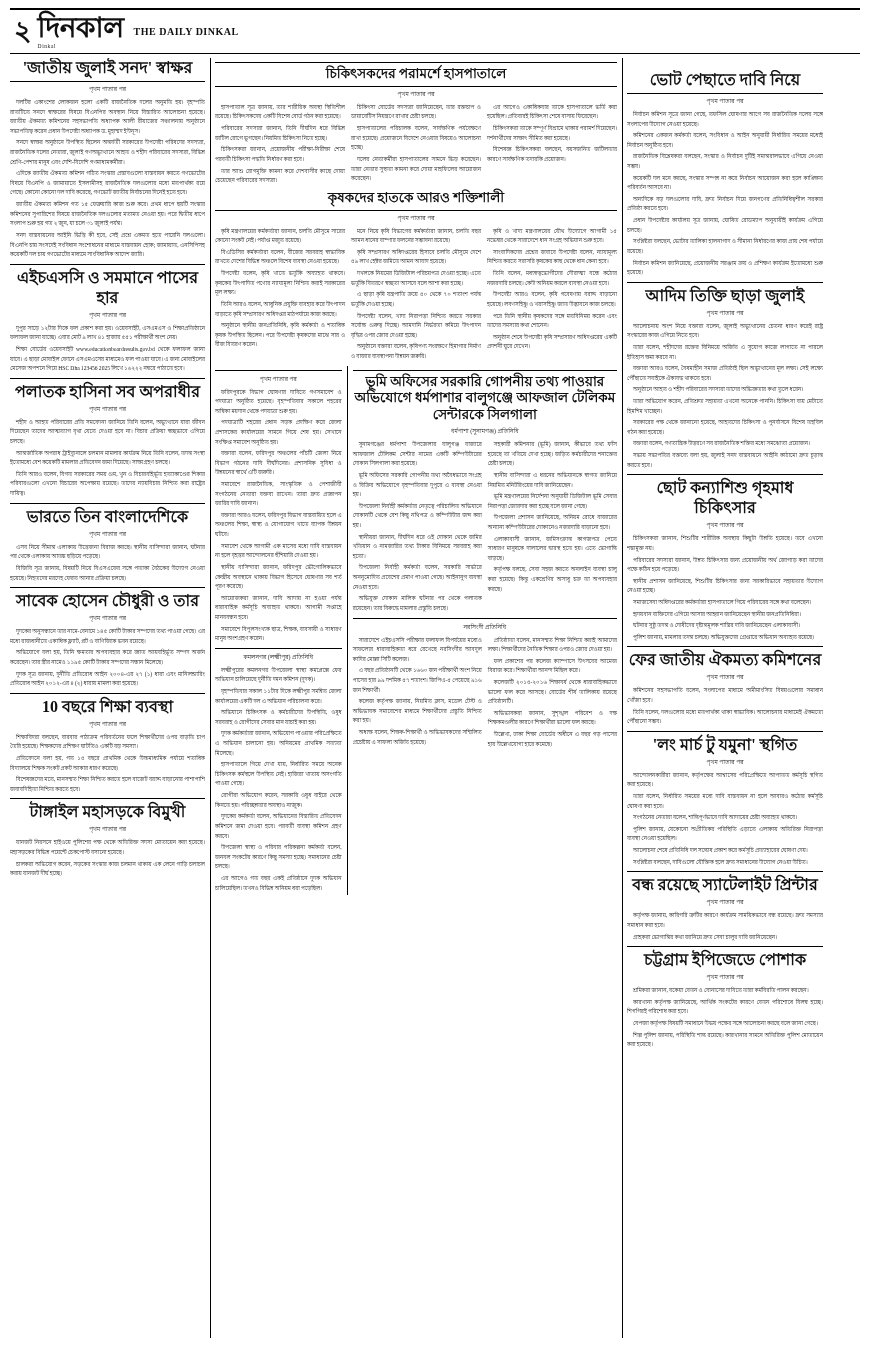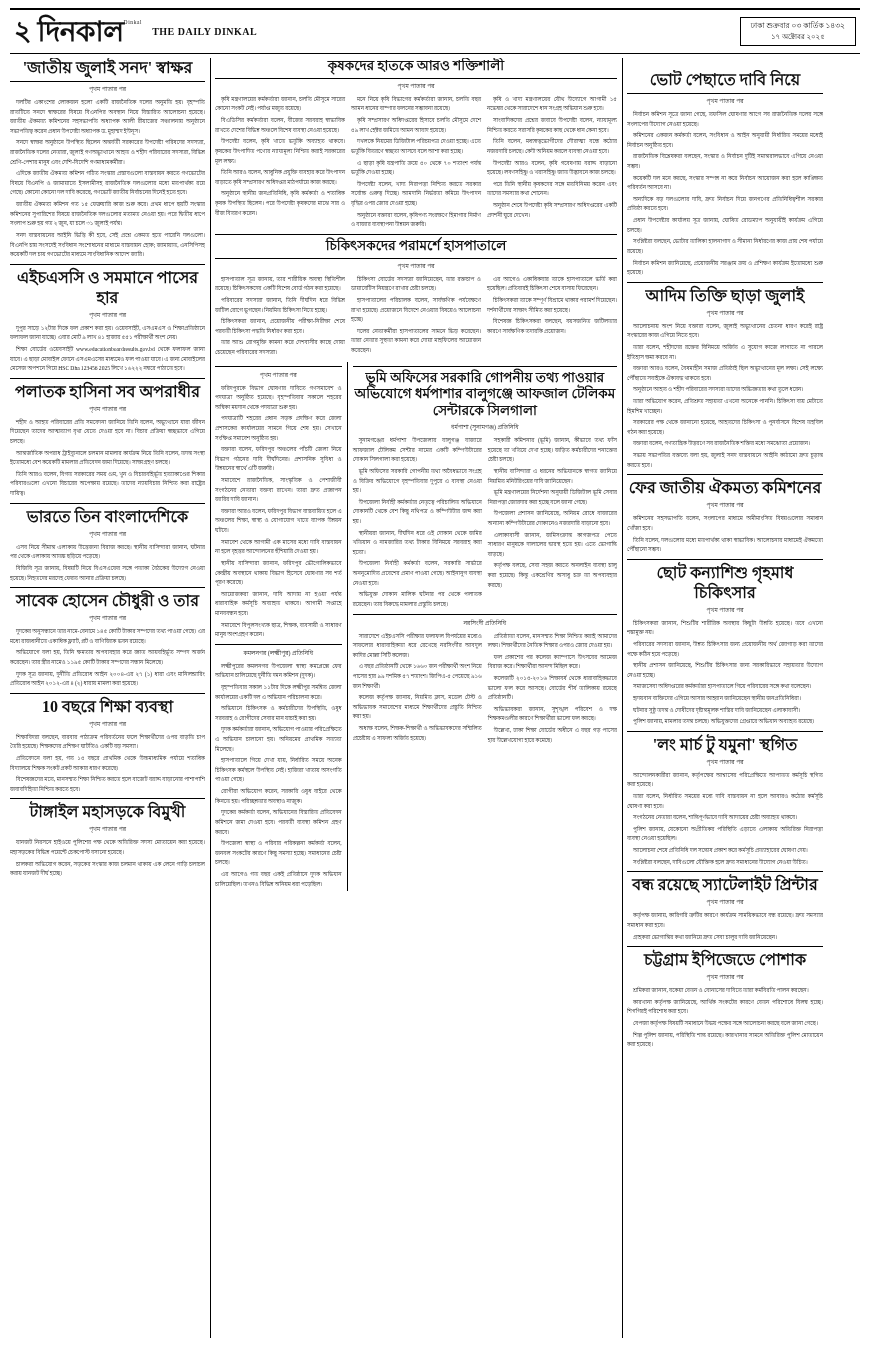--- a/index.html
+++ b/index.html
@@ -26,21 +26,21 @@
   }
   .mast-left {
     display: flex; align-items: center; gap: 6px;
     padding: 0 8px 0 4px;
     min-width: 215px;
   }
   .page-num {
     font-size: 27px; font-weight: bold; line-height: 1;
     font-family: "Liberation Serif", serif;
   }
-  .logo-wrap { display:flex; flex-direction: row; justify-content:center;text-align:center; }
+  .logo-wrap { display:flex; flex-direction: column; justify-content:center; }
   .logo {
     font-size: 28px; font-weight: bold; letter-spacing: -0.5px; line-height: 1;
   }
   .logo-sub {
     font-size: 5.5px; letter-spacing: 0.6px; margin-top: 1px; color:#222;
   }
   .mast-en {
     font-size: 10px; font-weight: bold; letter-spacing: 0.5px;
     align-self: center; color:#111; margin-left: 4px;
   }
@@ -101,26 +101,20 @@
   <div class="masthead">
     <div class="mast-left">
       <div class="page-num">২</div>
       <div class="logo-wrap">
         <div class="logo">দিনকাল</div>
         <div class="logo-sub">Dinkal</div>
       </div>
       <div class="mast-en">THE DAILY DINKAL</div>
     </div>
     <div class="mast-mid"></div>
-    <div class="mast-right">
-      <div class="date-box">
-        <div>ঢাকা শুক্রবার ০৩ কার্তিক ১৪৩২</div>
-        <div>১৭ অক্টোবর ২০২৫</div>
-      </div>
-    </div>
   </div>
 
   <div class="content">
 
     <div class="col">
 
       <div class="sec">
         <div class="hl hl-md">'জাতীয় জুলাই সনদ' স্বাক্ষর</div>
         <div class="rule-thin"></div>
         <div class="byline">পৃথম পাতার পর</div>
@@ -194,20 +188,39 @@
           <p>যানজট নিরসনে হাইওয়ে পুলিশের পক্ষ থেকে অতিরিক্ত সদস্য মোতায়েন করা হয়েছে। মহাসড়কের বিভিন্ন পয়েন্টে চেকপোস্ট বসানো হয়েছে।</p>
           <p>চালকরা অভিযোগ করেন, সড়কের সংস্কার কাজ চলমান থাকায় এক লেনে গাড়ি চলাচল করায় যানজট দীর্ঘ হচ্ছে।</p>
         </div>
       </div>
 
     </div>
 
     <div class="vrule"></div>
 
     <div class="col" style="grid-column: 3 / 6;">
+
+      <div class="sec">
+        <div class="rule-top"></div>
+        <div class="hl hl-lg">চিকিৎসকদের পরামর্শে হাসপাতালে</div>
+        <div class="rule-thin"></div>
+        <div class="byline">পৃথম পাতার পর</div>
+        <div class="body subcols3">
+          <p>হাসপাতাল সূত্র জানায়, তার শারীরিক অবস্থা স্থিতিশীল রয়েছে। চিকিৎসকদের একটি বিশেষ বোর্ড গঠন করা হয়েছে।</p>
+          <p>পরিবারের সদস্যরা জানান, তিনি দীর্ঘদিন ধরে বিভিন্ন জটিল রোগে ভুগছেন। নিয়মিত চিকিৎসা নিতে হচ্ছে।</p>
+          <p>চিকিৎসকরা জানান, প্রয়োজনীয় পরীক্ষা-নিরীক্ষা শেষে পরবর্তী চিকিৎসা পদ্ধতি নির্ধারণ করা হবে।</p>
+          <p>তার আশু রোগমুক্তি কামনা করে দেশবাসীর কাছে দোয়া চেয়েছেন পরিবারের সদস্যরা।</p>
+          <p>চিকিৎসা বোর্ডের সদস্যরা জানিয়েছেন, তার রক্তচাপ ও ডায়াবেটিস নিয়ন্ত্রণে রাখার চেষ্টা চলছে।</p>
+          <p>হাসপাতালের পরিচালক বলেন, সার্বক্ষণিক পর্যবেক্ষণে রাখা হয়েছে। প্রয়োজনে বিদেশে নেওয়ার বিষয়েও আলোচনা হচ্ছে।</p>
+          <p>দলের নেতাকর্মীরা হাসপাতালের সামনে ভিড় করেছেন। তারা নেতার সুস্থতা কামনা করে দোয়া মাহফিলের আয়োজন করেছেন।</p>
+          <p>এর আগেও একাধিকবার তাকে হাসপাতালে ভর্তি করা হয়েছিল। প্রতিবারই চিকিৎসা শেষে বাসায় ফিরেছেন।</p>
+          <p>চিকিৎসকরা তাকে সম্পূর্ণ বিশ্রামে থাকার পরামর্শ দিয়েছেন। দর্শনার্থীদের সাক্ষাৎ সীমিত করা হয়েছে।</p>
+          <p>বিশেষজ্ঞ চিকিৎসকরা বলছেন, বয়সজনিত জটিলতার কারণে সার্বক্ষণিক তদারকি প্রয়োজন।</p>
+        </div>
+      </div>
 
       <div class="sec">
         <div class="hl hl-lg">কৃষকদের হাতকে আরও শক্তিশালী</div>
         <div class="rule-thin"></div>
         <div class="byline">পৃথম পাতার পর</div>
         <div class="body subcols3">
           <p>কৃষি মন্ত্রণালয়ের কর্মকর্তারা জানান, চলতি মৌসুমে সারের কোনো সংকট নেই। পর্যাপ্ত মজুত রয়েছে।</p>
           <p>বিএডিসির কর্মকর্তারা বলেন, বীজের সরবরাহ স্বাভাবিক রাখতে দেশের বিভিন্ন অঞ্চলে বিশেষ ব্যবস্থা নেওয়া হয়েছে।</p>
           <p>উপদেষ্টা বলেন, কৃষি খাতে ভর্তুকি অব্যাহত থাকবে। কৃষকের উৎপাদিত পণ্যের ন্যায্যমূল্য নিশ্চিত করাই সরকারের মূল লক্ষ্য।</p>
           <p>তিনি আরও বলেন, আধুনিক প্রযুক্তি ব্যবহার করে উৎপাদন বাড়াতে কৃষি সম্প্রসারণ অধিদপ্তর মাঠপর্যায়ে কাজ করছে।</p>
@@ -220,39 +233,20 @@
           <p>অনুষ্ঠানে বক্তারা বলেন, কৃষিপণ্য সংরক্ষণে হিমাগার নির্মাণ ও বাজার ব্যবস্থাপনা উন্নয়ন জরুরি।</p>
           <p>কৃষি ও খাদ্য মন্ত্রণালয়ের যৌথ উদ্যোগে আগামী ১৫ নভেম্বর থেকে সারাদেশে ধান সংগ্রহ অভিযান শুরু হবে।</p>
           <p>সাংবাদিকদের প্রশ্নের জবাবে উপদেষ্টা বলেন, ন্যায্যমূল্য নিশ্চিত করতে সরাসরি কৃষকের কাছ থেকে ধান কেনা হবে।</p>
           <p>তিনি বলেন, মধ্যস্বত্বভোগীদের দৌরাত্ম্য বন্ধে কঠোর নজরদারি চলছে। কেউ অনিয়ম করলে ব্যবস্থা নেওয়া হবে।</p>
           <p>উপদেষ্টা আরও বলেন, কৃষি গবেষণায় বরাদ্দ বাড়ানো হয়েছে। লবণসহিষ্ণু ও খরাসহিষ্ণু জাত উদ্ভাবনে কাজ চলছে।</p>
           <p>পরে তিনি স্থানীয় কৃষকদের সঙ্গে মতবিনিময় করেন এবং তাদের সমস্যার কথা শোনেন।</p>
           <p>অনুষ্ঠান শেষে উপদেষ্টা কৃষি সম্প্রসারণ অধিদপ্তরের একটি প্রদর্শনী ঘুরে দেখেন।</p>
         </div>
       </div>
 
-      <div class="sec">
-        <div class="rule-top"></div>
-        <div class="hl hl-lg">চিকিৎসকদের পরামর্শে হাসপাতালে</div>
-        <div class="rule-thin"></div>
-        <div class="byline">পৃথম পাতার পর</div>
-        <div class="body subcols3">
-          <p>হাসপাতাল সূত্র জানায়, তার শারীরিক অবস্থা স্থিতিশীল রয়েছে। চিকিৎসকদের একটি বিশেষ বোর্ড গঠন করা হয়েছে।</p>
-          <p>পরিবারের সদস্যরা জানান, তিনি দীর্ঘদিন ধরে বিভিন্ন জটিল রোগে ভুগছেন। নিয়মিত চিকিৎসা নিতে হচ্ছে।</p>
-          <p>চিকিৎসকরা জানান, প্রয়োজনীয় পরীক্ষা-নিরীক্ষা শেষে পরবর্তী চিকিৎসা পদ্ধতি নির্ধারণ করা হবে।</p>
-          <p>তার আশু রোগমুক্তি কামনা করে দেশবাসীর কাছে দোয়া চেয়েছেন পরিবারের সদস্যরা।</p>
-          <p>চিকিৎসা বোর্ডের সদস্যরা জানিয়েছেন, তার রক্তচাপ ও ডায়াবেটিস নিয়ন্ত্রণে রাখার চেষ্টা চলছে।</p>
-          <p>হাসপাতালের পরিচালক বলেন, সার্বক্ষণিক পর্যবেক্ষণে রাখা হয়েছে। প্রয়োজনে বিদেশে নেওয়ার বিষয়েও আলোচনা হচ্ছে।</p>
-          <p>দলের নেতাকর্মীরা হাসপাতালের সামনে ভিড় করেছেন। তারা নেতার সুস্থতা কামনা করে দোয়া মাহফিলের আয়োজন করেছেন।</p>
-          <p>এর আগেও একাধিকবার তাকে হাসপাতালে ভর্তি করা হয়েছিল। প্রতিবারই চিকিৎসা শেষে বাসায় ফিরেছেন।</p>
-          <p>চিকিৎসকরা তাকে সম্পূর্ণ বিশ্রামে থাকার পরামর্শ দিয়েছেন। দর্শনার্থীদের সাক্ষাৎ সীমিত করা হয়েছে।</p>
-          <p>বিশেষজ্ঞ চিকিৎসকরা বলছেন, বয়সজনিত জটিলতার কারণে সার্বক্ষণিক তদারকি প্রয়োজন।</p>
-        </div>
-      </div>
-
       <div style="display:grid; grid-template-columns: 1fr 1px 1fr 1px 1fr; grid-column-gap:5px;">
 
         <div>
           <div class="rule-top"></div>
           <div class="byline">পৃথম পাতার পর</div>
           <div class="body">
             <p>ফরিদপুরকে বিভাগ ঘোষণার দাবিতে গণসমাবেশ ও পদযাত্রা অনুষ্ঠিত হয়েছে। বৃহস্পতিবার সকালে শহরের অম্বিকা ময়দান থেকে পদযাত্রা শুরু হয়।</p>
             <p>পদযাত্রাটি শহরের প্রধান সড়ক প্রদক্ষিণ করে জেলা প্রশাসকের কার্যালয়ের সামনে গিয়ে শেষ হয়। সেখানে সংক্ষিপ্ত সমাবেশ অনুষ্ঠিত হয়।</p>
             <p>বক্তারা বলেন, ফরিদপুর অঞ্চলের পাঁচটি জেলা নিয়ে বিভাগ গঠনের দাবি দীর্ঘদিনের। প্রশাসনিক সুবিধা ও উন্নয়নের স্বার্থে এটি জরুরি।</p>
             <p>সমাবেশে রাজনৈতিক, সাংস্কৃতিক ও পেশাজীবী সংগঠনের নেতারা বক্তব্য রাখেন। তারা দ্রুত প্রজ্ঞাপন জারির দাবি জানান।</p>
@@ -348,45 +342,45 @@
           <p>অনুষ্ঠানে আহত ও শহীদ পরিবারের সদস্যরা তাদের অভিজ্ঞতার কথা তুলে ধরেন।</p>
           <p>তারা অভিযোগ করেন, প্রতিশ্রুত সহায়তা এখনো অনেকে পাননি। চিকিৎসা ব্যয় মেটাতে হিমশিম খাচ্ছেন।</p>
           <p>সরকারের পক্ষ থেকে জানানো হয়েছে, আহতদের চিকিৎসা ও পুনর্বাসনে বিশেষ তহবিল গঠন করা হয়েছে।</p>
           <p>বক্তারা বলেন, গণতান্ত্রিক উত্তরণে সব রাজনৈতিক শক্তির মধ্যে সমঝোতা প্রয়োজন।</p>
           <p>সভায় সভাপতির বক্তব্যে বলা হয়, জুলাই সনদ বাস্তবায়নে আইনি কাঠামো দ্রুত চূড়ান্ত করতে হবে।</p>
         </div>
       </div>
 
       <div class="sec">
         <div class="rule-top"></div>
-        <div class="hl hl-md">ফের জাতীয় ঐকমত্য কমিশনের</div>
-        <div class="byline">পৃথম পাতার পর</div>
-        <div class="body">
-          <p>কমিশনের সহসভাপতি বলেন, সংলাপের মাধ্যমে অমীমাংসিত বিষয়গুলোর সমাধান খোঁজা হবে।</p>
-          <p>তিনি বলেন, দলগুলোর মধ্যে মতপার্থক্য থাকা স্বাভাবিক। আলোচনার মাধ্যমেই ঐকমত্যে পৌঁছানো সম্ভব।</p>
-        </div>
-      </div>
-
-      <div class="sec">
-        <div class="rule-top"></div>
         <div class="hl hl-md">ছোট কন্যাশিশু গৃহমাধ চিকিৎসার</div>
         <div class="byline">পৃথম পাতার পর</div>
         <div class="body">
           <p>চিকিৎসকরা জানান, শিশুটির শারীরিক অবস্থার কিছুটা উন্নতি হয়েছে। তবে এখনো শঙ্কামুক্ত নয়।</p>
           <p>পরিবারের সদস্যরা জানান, উন্নত চিকিৎসার জন্য প্রয়োজনীয় অর্থ জোগাড় করা তাদের পক্ষে কঠিন হয়ে পড়েছে।</p>
           <p>স্থানীয় প্রশাসন জানিয়েছে, শিশুটির চিকিৎসার জন্য সরকারিভাবে সহায়তার উদ্যোগ নেওয়া হচ্ছে।</p>
           <p>সমাজসেবা অধিদপ্তরের কর্মকর্তারা হাসপাতালে গিয়ে পরিবারের সঙ্গে কথা বলেছেন।</p>
           <p>হৃদয়বান ব্যক্তিদের এগিয়ে আসার আহ্বান জানিয়েছেন স্থানীয় জনপ্রতিনিধিরা।</p>
           <p>ঘটনার সুষ্ঠু তদন্ত ও দোষীদের দৃষ্টান্তমূলক শাস্তির দাবি জানিয়েছেন এলাকাবাসী।</p>
           <p>পুলিশ জানায়, মামলার তদন্ত চলছে। অভিযুক্তদের গ্রেপ্তারে অভিযান অব্যাহত রয়েছে।</p>
         </div>
       </div>
 
       <div class="sec">
         <div class="rule-top"></div>
+        <div class="hl hl-md">ফের জাতীয় ঐকমত্য কমিশনের</div>
+        <div class="byline">পৃথম পাতার পর</div>
+        <div class="body">
+          <p>কমিশনের সহসভাপতি বলেন, সংলাপের মাধ্যমে অমীমাংসিত বিষয়গুলোর সমাধান খোঁজা হবে।</p>
+          <p>তিনি বলেন, দলগুলোর মধ্যে মতপার্থক্য থাকা স্বাভাবিক। আলোচনার মাধ্যমেই ঐকমত্যে পৌঁছানো সম্ভব।</p>
+        </div>
+      </div>
+
+      <div class="sec">
+        <div class="rule-top"></div>
         <div class="hl hl-md">'লং মার্চ টু যমুনা' স্থগিত</div>
         <div class="byline">পৃথম পাতার পর</div>
         <div class="body">
           <p>আন্দোলনকারীরা জানান, কর্তৃপক্ষের আশ্বাসের পরিপ্রেক্ষিতে আপাতত কর্মসূচি স্থগিত করা হয়েছে।</p>
           <p>তারা বলেন, নির্ধারিত সময়ের মধ্যে দাবি বাস্তবায়ন না হলে আবারও কঠোর কর্মসূচি ঘোষণা করা হবে।</p>
           <p>সংগঠনের নেতারা বলেন, শান্তিপূর্ণভাবে দাবি আদায়ের চেষ্টা অব্যাহত থাকবে।</p>
           <p>পুলিশ জানায়, যেকোনো অপ্রীতিকর পরিস্থিতি এড়াতে এলাকায় অতিরিক্ত নিরাপত্তা ব্যবস্থা নেওয়া হয়েছিল।</p>
           <p>আলোচনা শেষে প্রতিনিধি দল সন্তোষ প্রকাশ করে কর্মসূচি প্রত্যাহারের ঘোষণা দেয়।</p>
           <p>সংশ্লিষ্টরা বলছেন, দাবিগুলো যৌক্তিক হলে দ্রুত সমাধানের উদ্যোগ নেওয়া উচিত।</p>
         </div>

